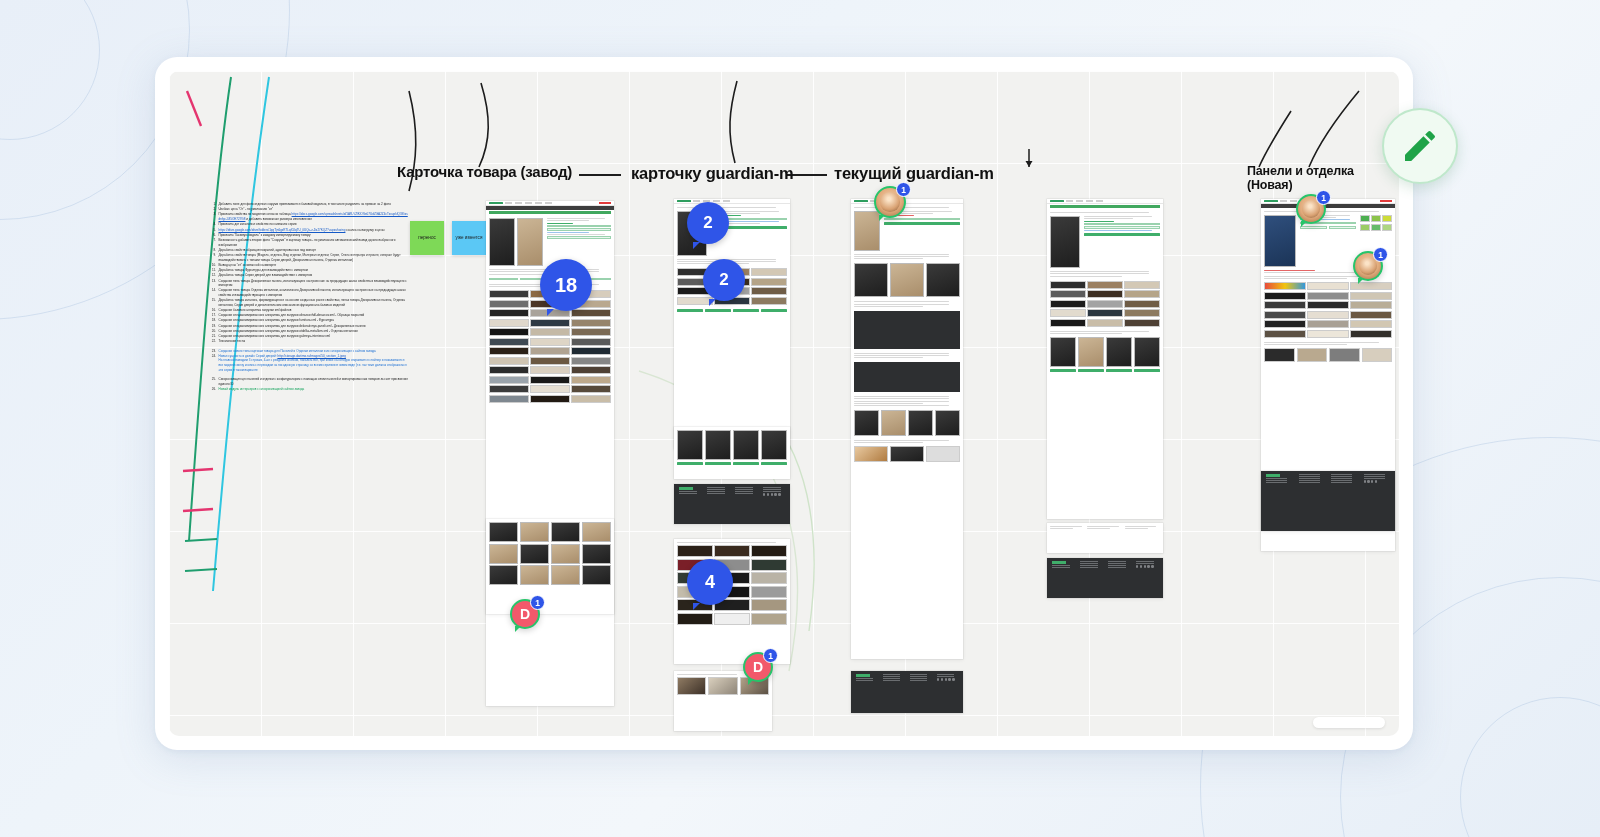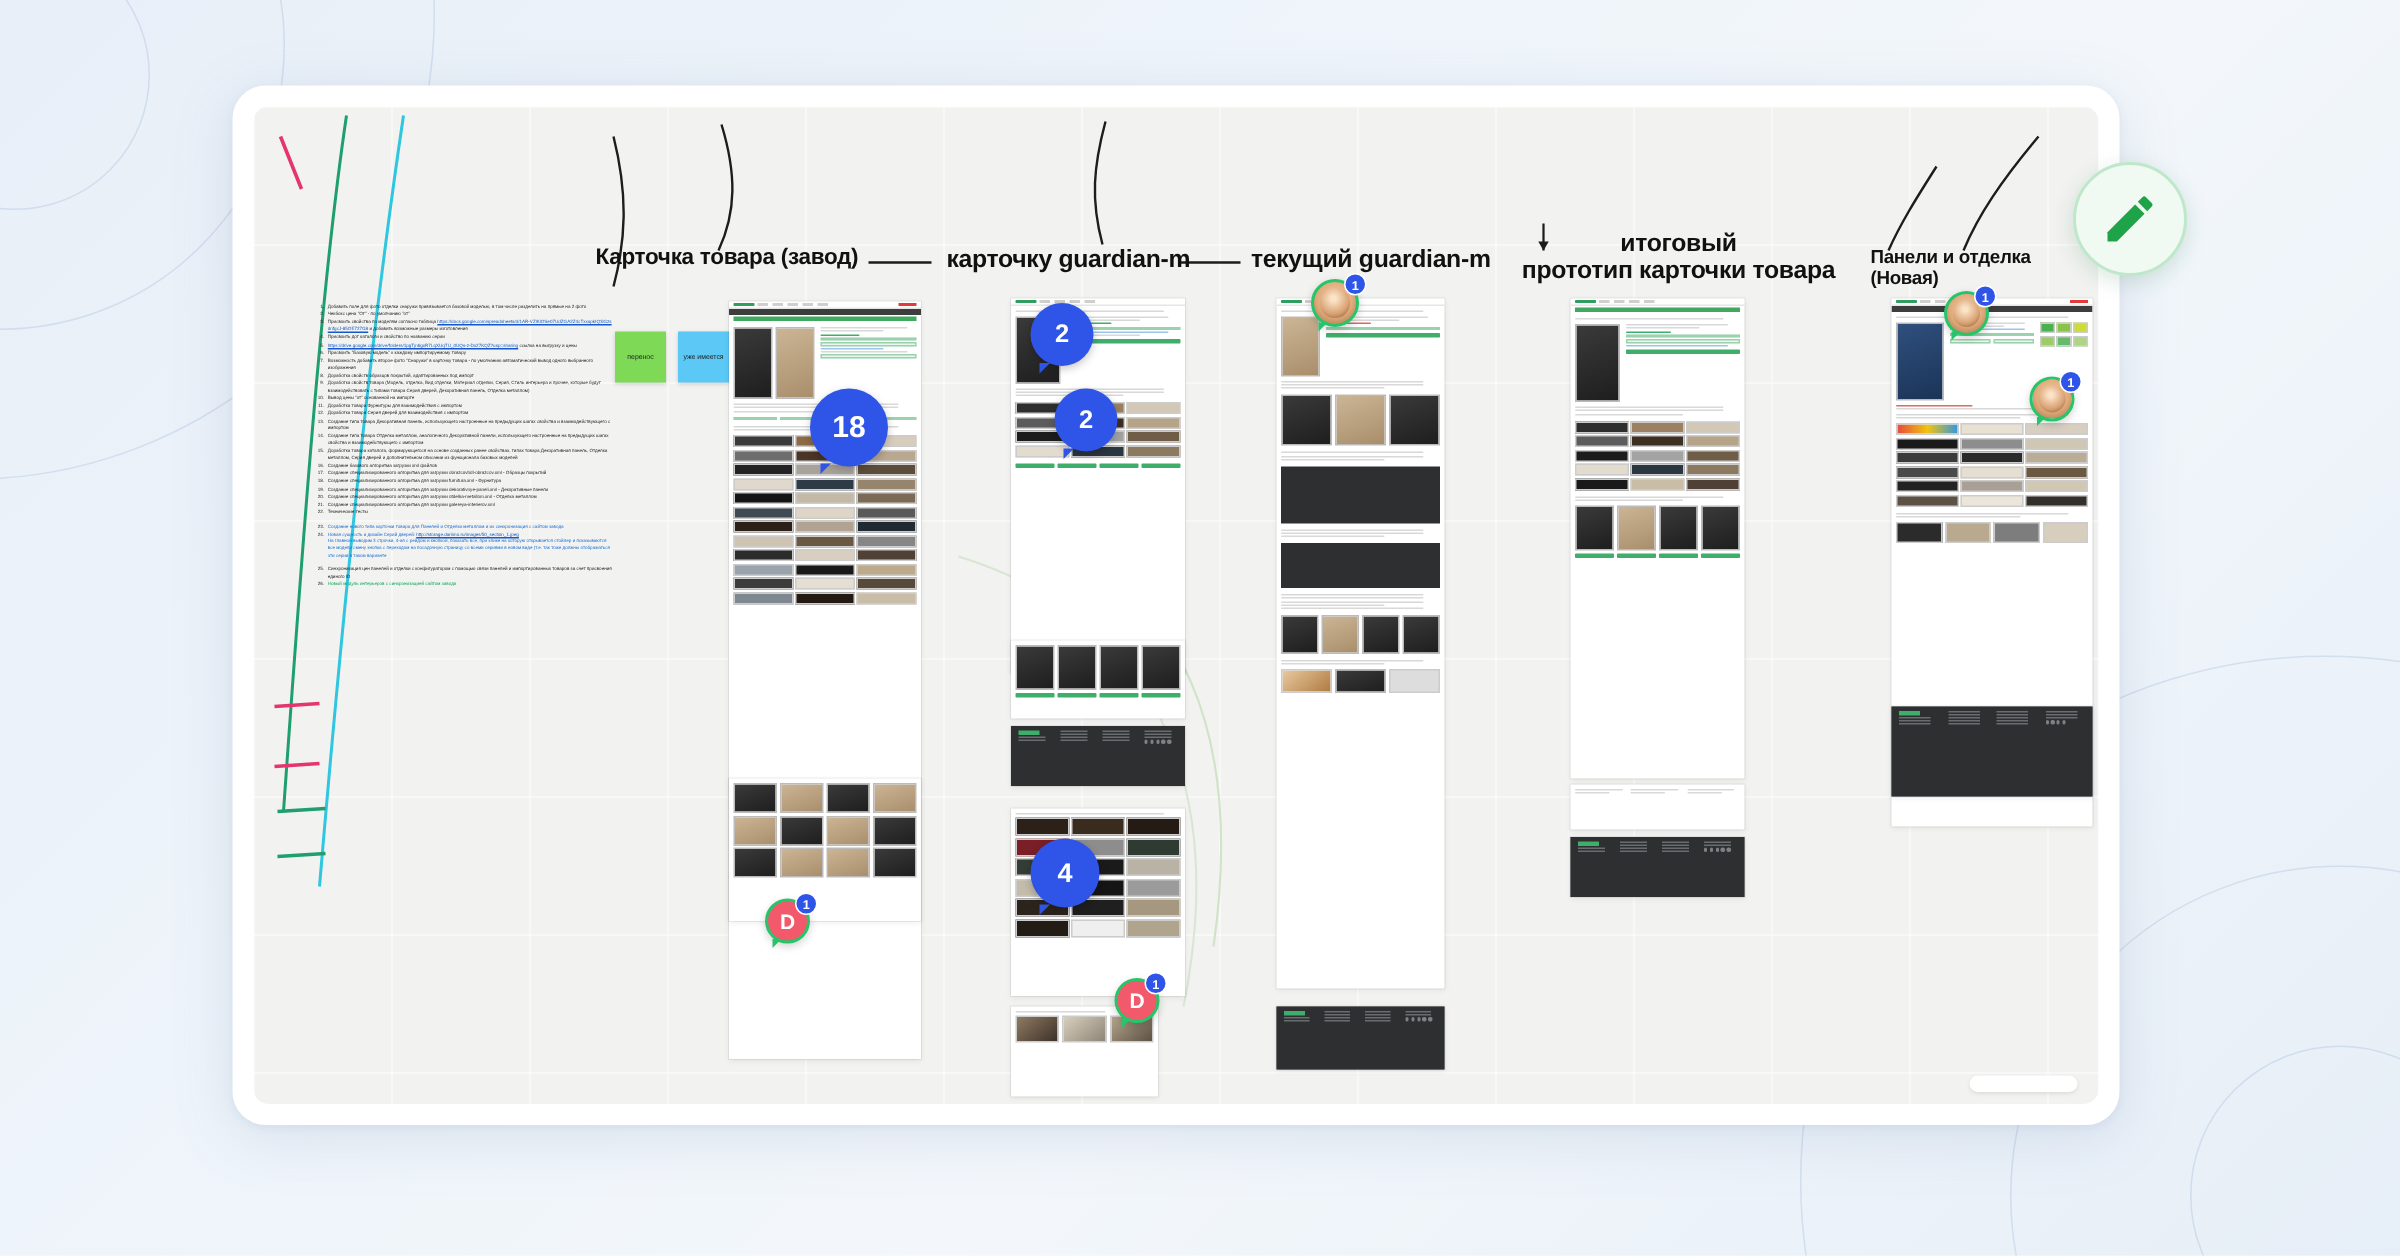--- a/index.html
+++ b/index.html
@@ -201,22 +201,20 @@
       <line x1="617" y1="104" x2="658" y2="104" stroke="#1d1d1d" stroke-width="1.8"></line>
       <line x1="860" y1="78" x2="860" y2="96" stroke="#1d1d1d" stroke-width="1.5"></line>
       <path d="M860 96 l-3.5 -6 h7 z" fill="#1d1d1d"></path>
       <path d="M1122 40 C 1108 62, 1098 78, 1090 96" stroke="#1d1d1d" stroke-width="1.6" fill="none"></path>
       <path d="M1190 20 C 1165 50, 1150 72, 1140 96" stroke="#1d1d1d" stroke-width="1.6" fill="none"></path>
     </svg>
 
     <div class="sec-title" style="left:228px; top:93px; font-size:15px;">Карточка товара (завод)</div>
     <div class="sec-title" style="left:462px; top:93px; font-size:16.5px;">карточку guardian-m</div>
     <div class="sec-title" style="left:665px; top:93px; font-size:16.5px;">текущий guardian-m</div>
-    <div class="sec-title" style="left:825px; top:82px; font-size:16.5px; text-align:center; width:250px;">итоговый
-прототип карточки товара</div>
     <div class="sec-title" style="left:1078px; top:93px; font-size:12.5px;">Панели и отделка (Новая)</div>
 
     <div class="sticky sticky-green" style="left:241px; top:150px;">
       <span>перенос</span>
     </div>
     <div class="sticky sticky-blue" style="left:283px; top:150px;">
       <span>уже имеется</span>
     </div>
 
     <div class="notes">

